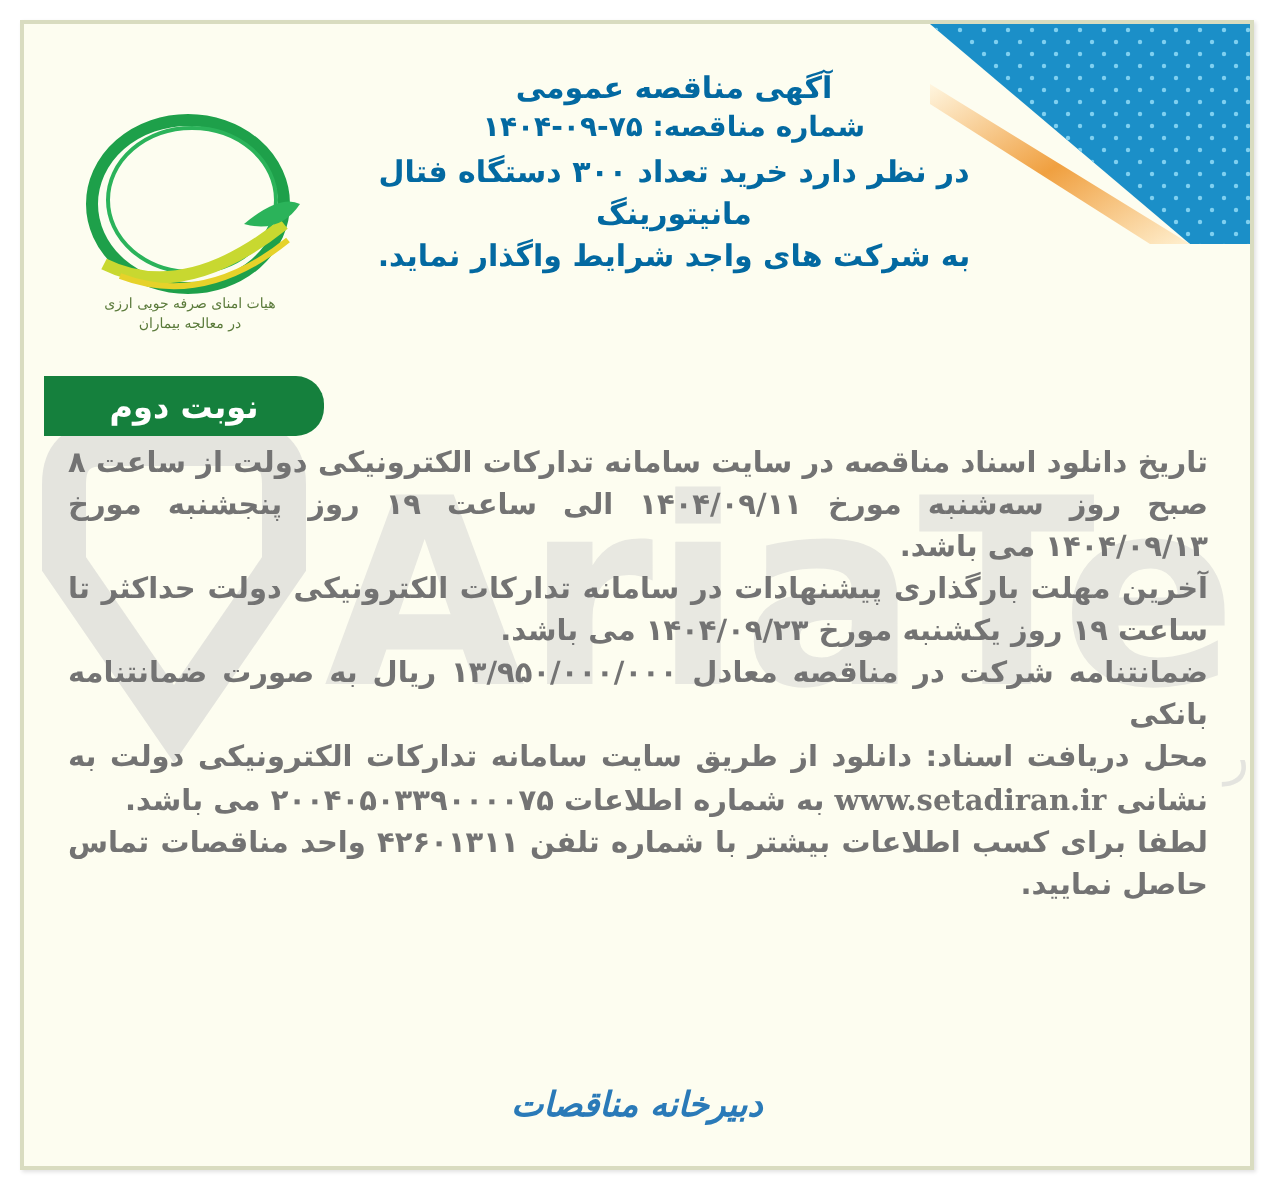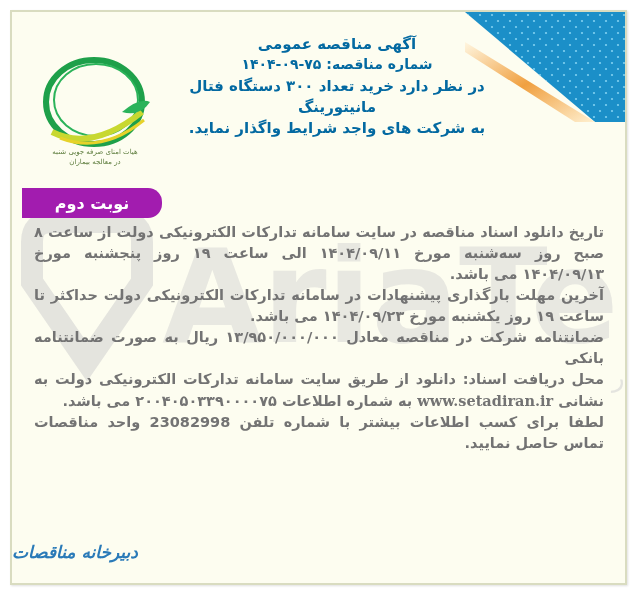--- a/index.html
+++ b/index.html
@@ -36,21 +36,21 @@
     .logo-caption {
       position: absolute; left: 18px; top: 135px;
       width: 130px;
       font-size: 7px; line-height: 10px;
       color: #5a7a3a; text-align: center;
       direction: rtl;
     }
     .badge {
       position: absolute; left: 10px; top: 176px;
       width: 140px; height: 30px;
-      background: #a21caf;
+      background: #15803d;
       border-radius: 0 14px 14px 0;
       color: #ffffff;
       font-weight: bold; font-size: 16px;
       display: flex; align-items: center; justify-content: center;
       direction: rtl;
       letter-spacing: 1px;
     }
     .header {
       position: absolute; left: 150px; top: 22px;
       width: 350px;
@@ -66,21 +66,21 @@
       width: 570px;
       direction: rtl; text-align: justify;
       color: #737373;
       font-weight: bold; font-size: 14.5px; line-height: 21px;
     }
     .body-text p { margin: 0; }
     .body-text .lbl { font-weight: bold; }
     .body-text .url { direction: ltr; unicode-bidi: embed; font-family: "DejaVu Serif", serif; }
     .signature {
       position: absolute; left: 0; right: 0; top: 530px;
-      text-align: left;
+      text-align: center;
       direction: rtl;
       color: #2a7ab8;
       font-family: "DejaVu Serif", serif;
       font-style: italic; font-weight: bold;
       font-size: 17px;
     }
   </style>
 </head>
 <body>
 
@@ -110,35 +110,35 @@
   </svg>
 
   <svg class="logo" viewBox="0 0 130 150">
     <ellipse cx="62" cy="60" rx="48" ry="42" fill="none" stroke="#1ea04a" stroke-width="6"></ellipse>
     <ellipse cx="64" cy="58" rx="42" ry="36" fill="none" stroke="#2bb35a" stroke-width="2"></ellipse>
     <path d="M20,90 Q60,110 110,70" fill="none" stroke="#c8d830" stroke-width="6"></path>
     <path d="M28,96 Q70,112 112,78" fill="none" stroke="#e6d22a" stroke-width="3"></path>
     <path d="M90,70 Q108,55 118,60 Q108,75 90,70 Z" fill="#2bb35a"></path>
   </svg>
   <div class="logo-caption">
-    <div>هیات امنای صرفه جویی شنبه</div>
+    <div>هیات امنای صرفه جویی ارزی</div>
     <div>در معالجه بیماران</div>
   </div>
 
   <div class="badge">نوبت دوم</div>
 
   <div class="header">
     <div class="title">آگهی مناقصه عمومی</div>
     <div class="number">شماره مناقصه: ۷۵-۰۹-۱۴۰۴</div>
     <div class="line">در نظر دارد خرید تعداد ۳۰۰ دستگاه فتال مانیتورینگ</div>
     <div class="line">به شرکت های واجد شرایط واگذار نماید.</div>
   </div>
 
   <div class="body-text">
     <p>تاریخ دانلود اسناد مناقصه در سایت سامانه تدارکات الکترونیکی دولت از ساعت ۸ صبح روز سه‌شنبه مورخ ۱۴۰۴/۰۹/۱۱ الی ساعت ۱۹ روز پنجشنبه مورخ ۱۴۰۴/۰۹/۱۳ می باشد.</p>
     <p>آخرین مهلت بارگذاری پیشنهادات در سامانه تدارکات الکترونیکی دولت حداکثر تا ساعت ۱۹ روز یکشنبه مورخ ۱۴۰۴/۰۹/۲۳ می باشد.</p>
     <p>ضمانتنامه شرکت در مناقصه معادل ۱۳/۹۵۰/۰۰۰/۰۰۰ ریال به صورت ضمانتنامه بانکی</p>
     <p><span class="lbl">محل دریافت اسناد:</span><span> دانلود از طریق سایت سامانه تدارکات الکترونیکی دولت به نشانی </span><span class="url">www.setadiran.ir</span><span> به شماره اطلاعات ۲۰۰۴۰۵۰۳۳۹۰۰۰۰۷۵ می باشد.</span></p>
-    <p>لطفا برای کسب اطلاعات بیشتر با شماره تلفن 23082998 واحد مناقصات تماس حاصل نمایید.</p>
+    <p>لطفا برای کسب اطلاعات بیشتر با شماره تلفن ۴۲۶۰۱۳۱۱ واحد مناقصات تماس حاصل نمایید.</p>
   </div>
 
   <div class="signature">دبیرخانه مناقصات</div>
 </div>
 
 </body></html>

